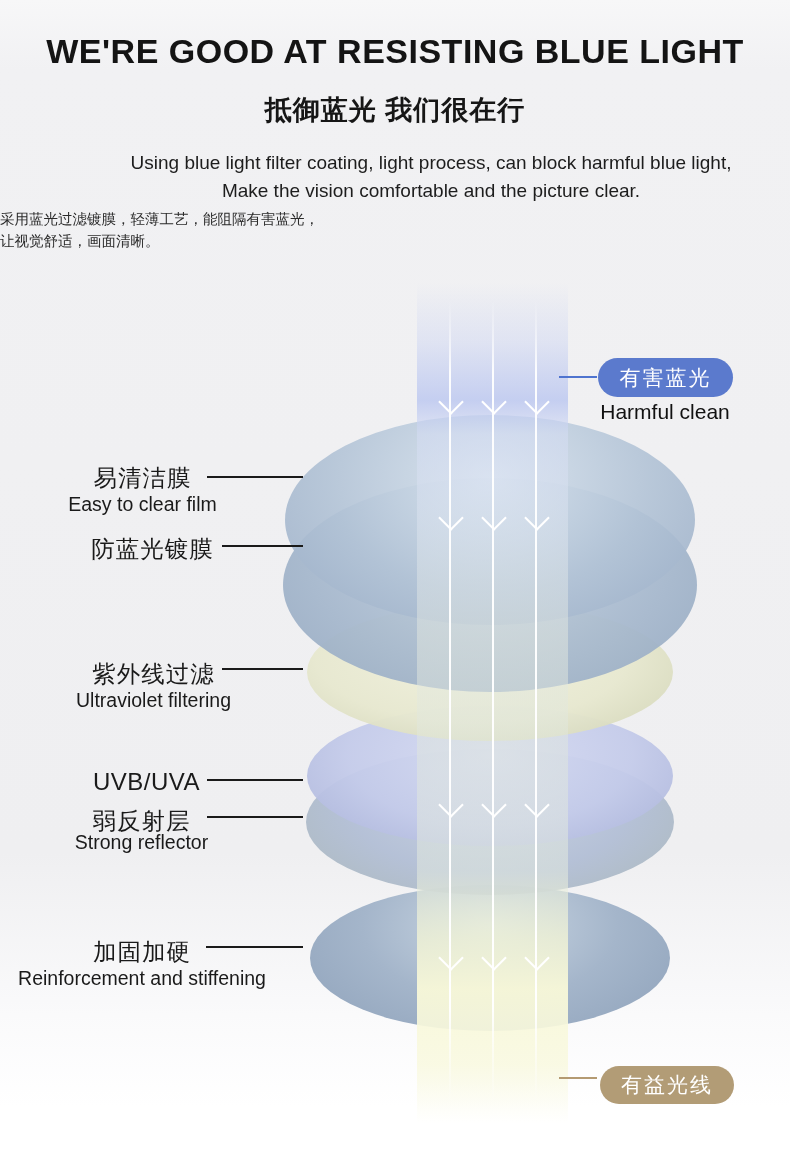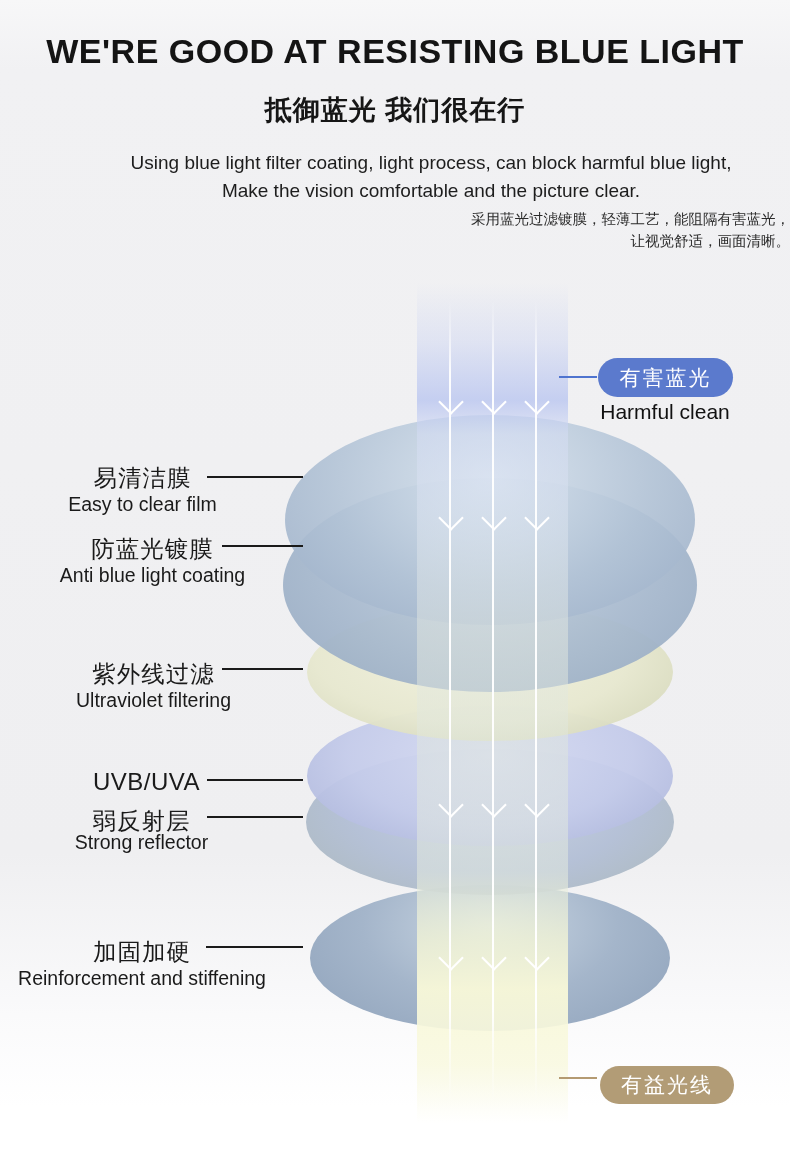--- a/index.html
+++ b/index.html
@@ -16,21 +16,21 @@
   }
   .subtitle-cn{
     position:absolute;top:92px;left:0;width:790px;text-align:center;
     font-size:27px;font-weight:bold;color:#161616;letter-spacing:1px;
   }
   .desc{
     position:absolute;top:149px;left:0;width:790px;text-align:center;
     font-size:19px;line-height:28px;color:#1d1d1d;font-weight:normal;padding-left:36px;
   }
   .desc-cn{
-    position:absolute;top:208px;left:0;width:790px;text-align:right;
+    position:absolute;top:208px;left:0;width:790px;text-align:left;
     font-size:14.5px;line-height:22px;color:#2a2a2a;
   }
   
   .diagram{position:absolute;inset:0;}
   .ellipse{position:absolute;border-radius:50%;}
   .e1{left:285px;top:415px;width:410px;height:210px;z-index:16;
       background:radial-gradient(ellipse at 50% 30%,rgba(216,227,238,.95) 0%,rgba(178,195,214,.9) 55%,rgba(154,173,198,.92) 100%);}
   .e2{left:283px;top:478px;width:414px;height:214px;z-index:15;
       background:radial-gradient(ellipse at 50% 35%,rgba(196,210,224,.95) 0%,rgba(167,185,206,.92) 55%,rgba(148,168,192,.94) 100%);}
   .e3{left:307px;top:603px;width:366px;height:138px;z-index:14;
@@ -147,21 +147,20 @@
 
     <div class="lline ln1"></div>
     <div class="layer-label lbl1">
       <div class="cn">易清洁膜</div>
       <div class="en">Easy to clear film</div>
     </div>
 
     <div class="lline ln2"></div>
     <div class="layer-label lbl2">
       <div class="cn">防蓝光镀膜</div>
-      <div class="en">Anti blue light coating</div>
     </div>
 
     <div class="lline ln3"></div>
     <div class="layer-label lbl3">
       <div class="cn">紫外线过滤</div>
       <div class="en">Ultraviolet filtering</div>
     </div>
 
     <div class="lline ln4"></div>
     <div class="layer-label lbl4">

